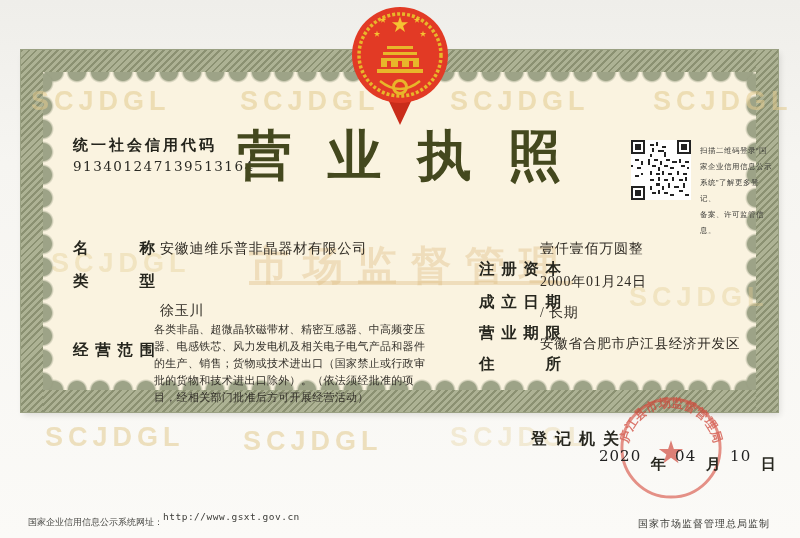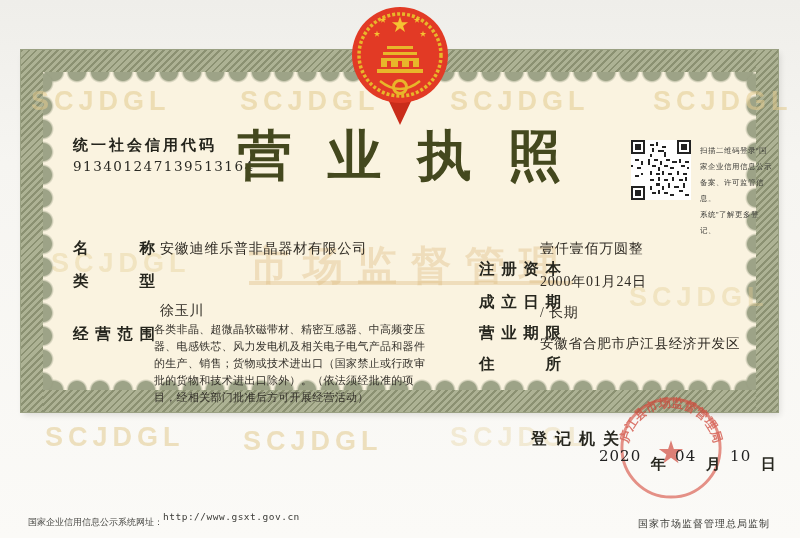--- a/index.html
+++ b/index.html
@@ -120,32 +120,32 @@
       <rect x="23" y="1" width="5" height="5" fill="#fff"></rect>
       <rect x="24" y="2" width="3" height="3" fill="#222"></rect>
     <rect x="0" y="22" width="7" height="7" fill="#222"></rect>
       <rect x="1" y="23" width="5" height="5" fill="#fff"></rect>
       <rect x="2" y="24" width="3" height="3" fill="#222"></rect>
     <path fill="#222" d="M9 2h2v1h-2z M12 1h1v2h-1z M15 3h2v1h-2z M10 4h1v2h-1z M13 5h3v1h-3z M9 7h1v1h-1z M16 6h1v2h-1z M2 9h2v1h-2z M5 10h1v2h-1z M0 12h1v1h-1z M3 13h2v1h-2z M8 9h1v3h-1z M11 9h2v1h-2z M14 10h1v2h-1z M17 9h2v1h-2z M20 10h2v1h-2z M23 9h1v2h-1z M26 10h2v1h-2z M10 12h2v1h-2z M13 13h1v2h-1z M16 12h2v1h-2z M19 13h2v1h-2z M24 12h2v1h-2z M27 13h1v1h-1z M9 15h1v2h-1z M12 16h2v1h-2z M15 15h1v2h-1z M18 16h2v1h-2z M22 15h1v2h-1z M25 16h2v1h-2z M2 17h2v1h-2z M5 16h1v1h-1z M9 19h2v1h-2z M13 18h1v2h-1z M16 19h2v1h-2z M20 18h1v2h-1z M23 19h2v1h-2z M26 18h1v2h-1z M9 22h1v2h-1z M12 21h2v1h-2z M15 22h1v2h-1z M18 21h1v2h-1z M21 22h2v1h-2z M25 21h1v2h-1z M10 25h2v1h-2z M13 24h1v2h-1z M16 25h2v1h-2z M19 26h2v1h-2z M23 24h2v1h-2z M26 26h2v1h-2z"></path>
   </svg>
   <div class="qr-caption">
     <div>扫描二维码登录“国</div>
     <div>家企业信用信息公示</div>
+    <div>系统”了解更多登记、</div>
     <div>备案、许可监管信息。</div>
-    <div>系统”了解更多登记、</div>
   </div>
 
   <div class="lab lab-l" style="top:188px">名称</div>
   <div class="val val-l" style="top:190px">安徽迪维乐普非晶器材有限公司</div>
 
   <div class="lab lab-l" style="top:221px">类型</div>
 
   <div class="val val-l" style="top:252px">徐玉川</div>
 
-  <div class="lab lab-l" style="top:274px">经营范围</div>
+  <div class="lab lab-l" style="top:290px">经营范围</div>
   <div class="scope-val">各类非晶、超微晶软磁带材、精密互感器、中高频变压器、电感铁芯、风力发电机及相关电子电气产品和器件的生产、销售；货物或技术进出口（国家禁止或行政审批的货物和技术进出口除外）。（依法须经批准的项目，经相关部门批准后方可开展经营活动）</div>
 
   <div class="lab lab-r" style="top:188px">注册资本</div>
   <div class="val val-r" style="top:190px">壹仟壹佰万圆整</div>
 
   <div class="lab lab-r" style="top:221px">成立日期</div>
   <div class="val val-r" style="top:223px">2000年01月24日</div>
 
   <div class="lab lab-r" style="top:252px">营业期限</div>
   <div class="val val-r" style="top:254px">/ 长期</div>

